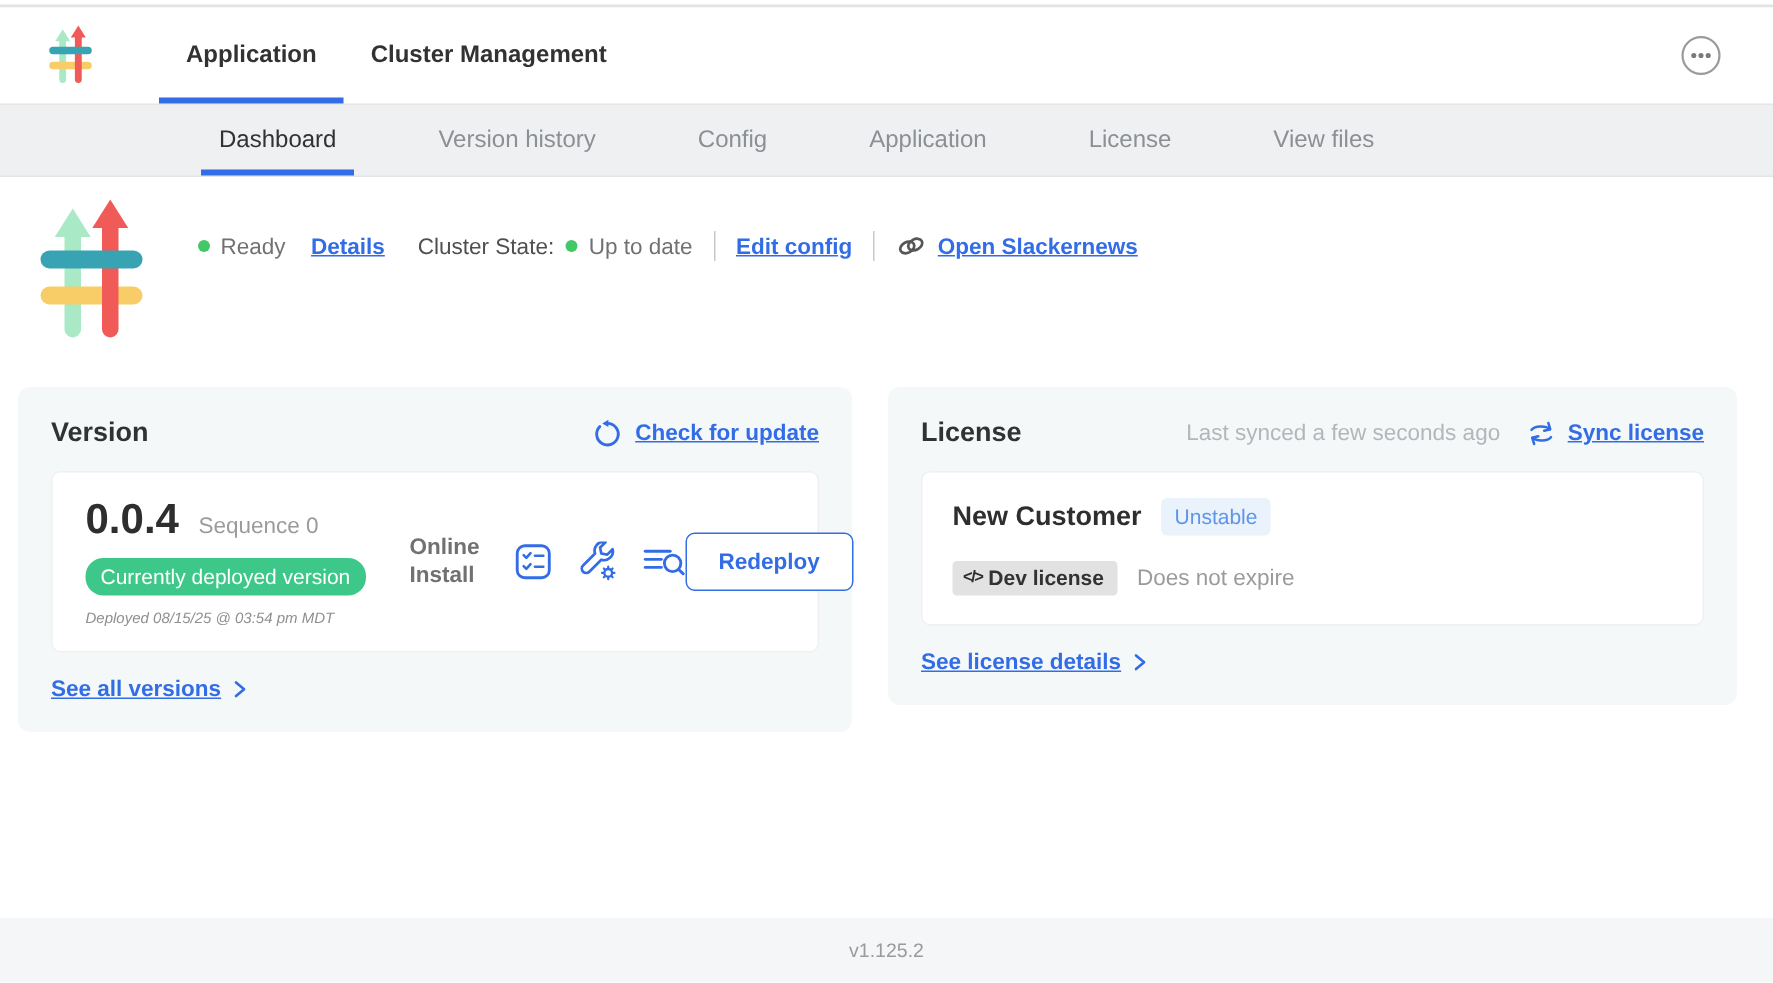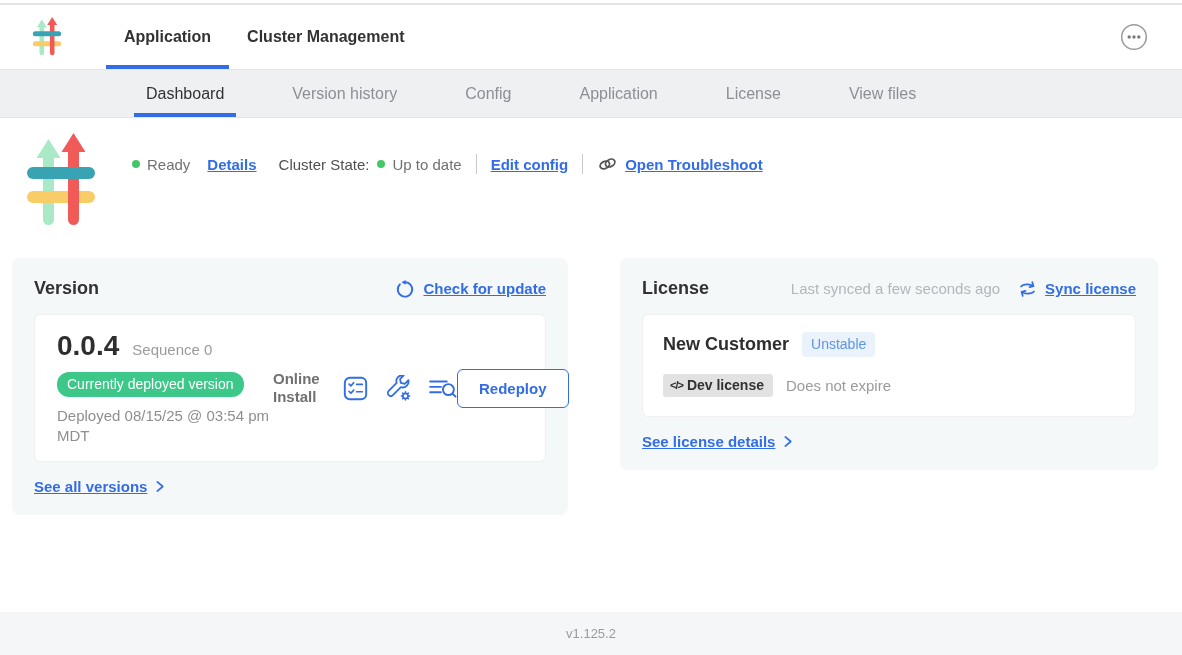--- a/index.html
+++ b/index.html
@@ -68,21 +68,21 @@
   .status-row .ready-label { margin-right: 17px; }
   .status-row .details-link { margin-right: 22px; }
   .cluster-label { color: #4f4f4f; margin-right: 8px; }
   .vdivider { width: 1px; height: 20px; background: #c6c9cc; margin: 0 14px; }
   a.blue-link, .blue-link {
     color: #326de6; text-decoration: underline; font-weight: 600; font-size: 15px; cursor: pointer; white-space: nowrap;
   }
   .open-app { display: flex; align-items: center; gap: 7px; cursor: pointer; }
 
   
-  .cards-row { display: flex; gap: 52px; padding: 0 24px 0 12px; margin-top: 29px; align-items: flex-start; }
+  .cards-row { display: flex; gap: 24px; padding: 0 24px 0 12px; margin-top: 29px; align-items: flex-start; }
   .card {
     background: #f5f8f9; border-radius: 8px; padding: 20px 22px;
   }
   .card-head { display: flex; align-items: center; margin-bottom: 15px; }
   .card-title { font-size: 18px; font-weight: 700; color: #323232; }
   .card-head-right { margin-left: auto; display: flex; align-items: center; gap: 8px; }
   .inner-card {
     background: #ffffff; border: 1px solid #f0f0f0; border-radius: 6px;
   }
 
@@ -90,21 +90,21 @@
   .version-card { width: 556px; flex: none; }
   .version-inner { padding: 15px 18px 14px 22px; display: flex; align-items: center; }
   .version-left { width: 216px; flex: none; }
   .version-num-row { display: flex; align-items: baseline; gap: 13px; }
   .version-number { font-size: 28px; font-weight: 700; color: #2e2e2e; }
   .sequence { font-size: 15px; color: #9b9b9b; }
   .deployed-badge {
     display: inline-block; margin-top: 10px; background: #3dc889; color: #ffffff;
     font-size: 14px; font-weight: 500; padding: 4px 10px 5px; border-radius: 12px; white-space: nowrap;
   }
-  .deployed-at { margin-top: 9px; font-size: 15px; color: #8f8f8f; line-height: 1.35; width: 215px; }
+  .deployed-at { margin-top: 9px; font-size: 10px; color: #8f8f8f; line-height: 1.35; width: 215px; font-style: italic; }
   .install-type { width: 55px; font-size: 15px; font-weight: 600; color: #717171; line-height: 1.25; margin-right: 14px; flex: none; }
   .version-icons { display: flex; align-items: center; gap: 16px; }
   .icon-btn { cursor: pointer; display: flex; align-items: center; }
   .redeploy-btn {
     margin-left: auto; background: #ffffff; border: 1px solid #326de6; color: #326de6;
     font-family: "Liberation Sans", sans-serif;
     font-size: 15px; font-weight: 700; border-radius: 6px; padding: 10px 21px; cursor: pointer;
   }
   .card-footer-link { display: flex; align-items: center; gap: 6px; margin-top: 16px; cursor: pointer; }
 
@@ -223,21 +223,21 @@
         <span class="vdivider"></span>
         <span class="blue-link">Edit config</span>
         <span class="vdivider"></span>
         <span class="open-app">
           <svg width="21" height="18" viewBox="0 0 22 18">
             <g fill="none" stroke="#565656" stroke-width="1.9">
               <ellipse cx="8.2" cy="10" rx="5.2" ry="3.7" transform="rotate(-28 8.2 10)"></ellipse>
               <ellipse cx="13.8" cy="8" rx="5.2" ry="3.7" transform="rotate(-28 13.8 8)"></ellipse>
             </g>
           </svg>
-          <span class="blue-link">Open Troubleshoot</span>
+          <span class="blue-link">Open Slackernews</span>
         </span>
       </div>
     </div>
   </div>
 
   <div class="cards-row">
 
     <div class="card version-card">
       <div class="card-head">
         <div class="card-title">Version</div>

